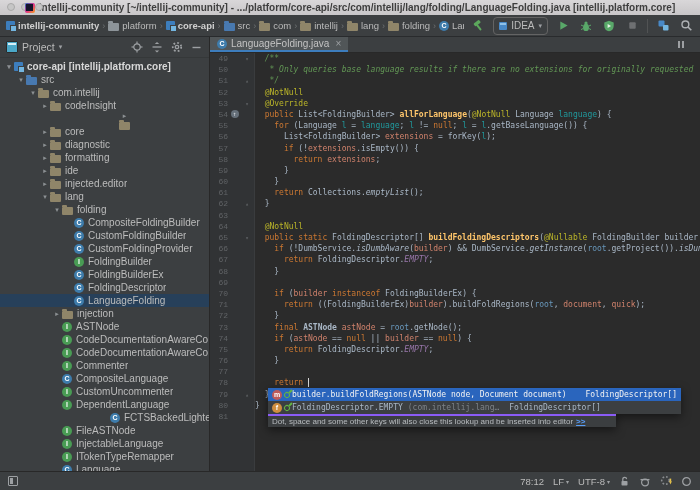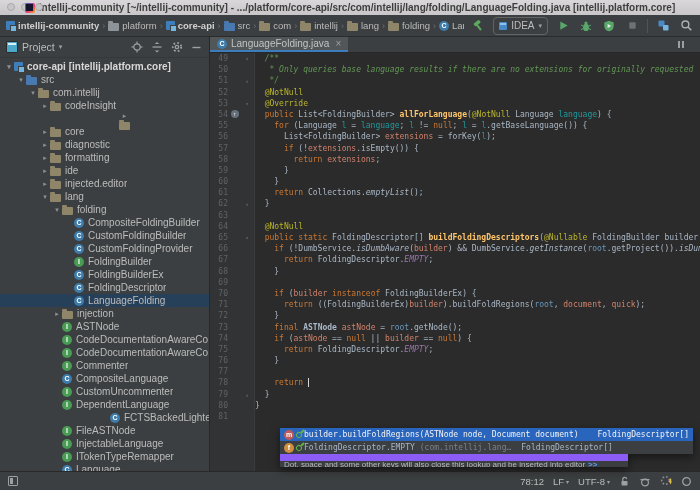--- a/index.html
+++ b/index.html
@@ -57,42 +57,42 @@
   
   .editor{flex:1;display:flex;flex-direction:column;min-width:0;background:#2b2b2b;}
   .tabbar{height:15px;flex:none;background:#3c3f41;border-bottom:1px solid #282828;display:flex;align-items:stretch;position:relative;}
   .tab{display:flex;align-items:center;gap:4px;padding:0 7px;background:#515658;border-bottom:2px solid #3d7dbd;color:#c3c3c3;font-size:10px;box-sizing:border-box;}
   .tab .close{color:#9da0a3;font-size:10px;margin-left:2px;}
   .ovbars{position:absolute;right:16px;top:4px;display:flex;gap:2px;}
   .ovbars i{display:block;width:2px;height:7px;background:#9da0a3;}
   .ebody{flex:1;position:relative;overflow:hidden;font-family:"DejaVu Sans Mono","Liberation Mono",monospace;font-size:8px;}
   .gutter-bg{position:absolute;left:0;top:0;bottom:0;width:44px;background:#313335;border-right:1px solid #3a3c3e;}
   .cline{position:relative;display:flex;height:11.2px;line-height:11.2px;white-space:pre;}
-  .gnum{width:18px;flex:none;text-align:right;color:#606366;}
+  .gnum{width:18px;flex:none;text-align:right;color:#606366;font-family:Liberation Mono, monospace;}
   .gico{width:13px;flex:none;text-align:center;}
   .gfold{width:12px;flex:none;text-align:center;color:#606366;font-size:6px;line-height:11.2px;}
   .ctext{padding-left:2px;flex:1;overflow:hidden;}
   .ovr{display:inline-flex;width:8px;height:8px;border-radius:50%;background:#66707a;color:#d7dce0;font-size:6px;align-items:center;justify-content:center;vertical-align:middle;line-height:8px;}
   .caret{display:inline-block;width:1px;height:9px;background:#d8d8d8;vertical-align:text-bottom;}
   
   .pl{color:#a9b7c6;} .kw{color:#cc7832;} .ann{color:#bbb529;}
   .cmt{color:#629755;font-style:italic;}
   .mdecl{color:#ffc66b;font-weight:bold;}
   .sm{color:#a9b7c6;font-style:italic;}
   .const{color:#9876aa;font-style:italic;}
   .param{color:#20999d;} .local{color:#d0826c;} .rootv{color:#6897bb;}
   .b{color:#a9b7c6;font-weight:bold;}
   
-  .popup{position:absolute;left:280px;top:388px;z-index:50;filter:drop-shadow(0 3px 5px rgba(0,0,0,.5));font-family:"DejaVu Sans Mono","Liberation Mono",monospace;font-size:8px;margin-top:40px;}
+  .popup{position:absolute;left:268px;top:388px;z-index:50;filter:drop-shadow(0 3px 5px rgba(0,0,0,.5));font-family:"DejaVu Sans Mono","Liberation Mono",monospace;font-size:8px;}
   .prow{display:flex;align-items:center;height:13px;background:#3c3f41;color:#a9b7c6;padding:0 4px;box-sizing:border-box;white-space:pre;overflow:hidden;}
   .prow.sel{background:#2a65bd;color:#f2f2f2;width:413px;}
   .prow .ptype{margin-left:auto;padding-left:8px;flex:none;}
   .prow .pnote{color:#7d8287;padding-left:5px;}
   .prow .ptype2{padding-left:10px;flex:none;}
-  .pfoot{width:348px;height:13px;background:#3b3e40;border-top:7px solid #8b5cf6;color:#b8bcbf;font-family:"Liberation Sans",sans-serif;font-size:8px;display:flex;align-items:center;padding:0 4px;box-sizing:border-box;white-space:nowrap;overflow:hidden;}
+  .pfoot{width:348px;height:13px;background:#3b3e40;border-top:2px solid #8b5cf6;color:#b8bcbf;font-family:"Liberation Sans",sans-serif;font-size:8px;display:flex;align-items:center;padding:0 4px;box-sizing:border-box;white-space:nowrap;overflow:hidden;}
   .pfoot .lnk{color:#589df6;text-decoration:underline;margin-left:3px;font-weight:bold;}
   
   .statusbar{position:absolute;left:0;right:0;bottom:0;height:19px;background:#3c3f41;border-top:1px solid #282828;display:flex;align-items:center;padding:0 8px;box-sizing:border-box;color:#bbbbbb;font-size:9.5px;}
   .sb-right{margin-left:auto;display:flex;align-items:center;gap:9px;}
   .sb-item{display:inline-flex;align-items:center;gap:2px;}
   .sb-item .dd{font-size:6px;color:#9da0a3;}
   .twtoggle{width:10px;height:10px;border:1px solid #9da0a3;border-radius:1px;position:relative;box-sizing:border-box;}
   .twtoggle::after{content:"";position:absolute;left:1px;top:1px;bottom:1px;width:3px;background:#9da0a3;}
   svg{display:block;}
 </style>

